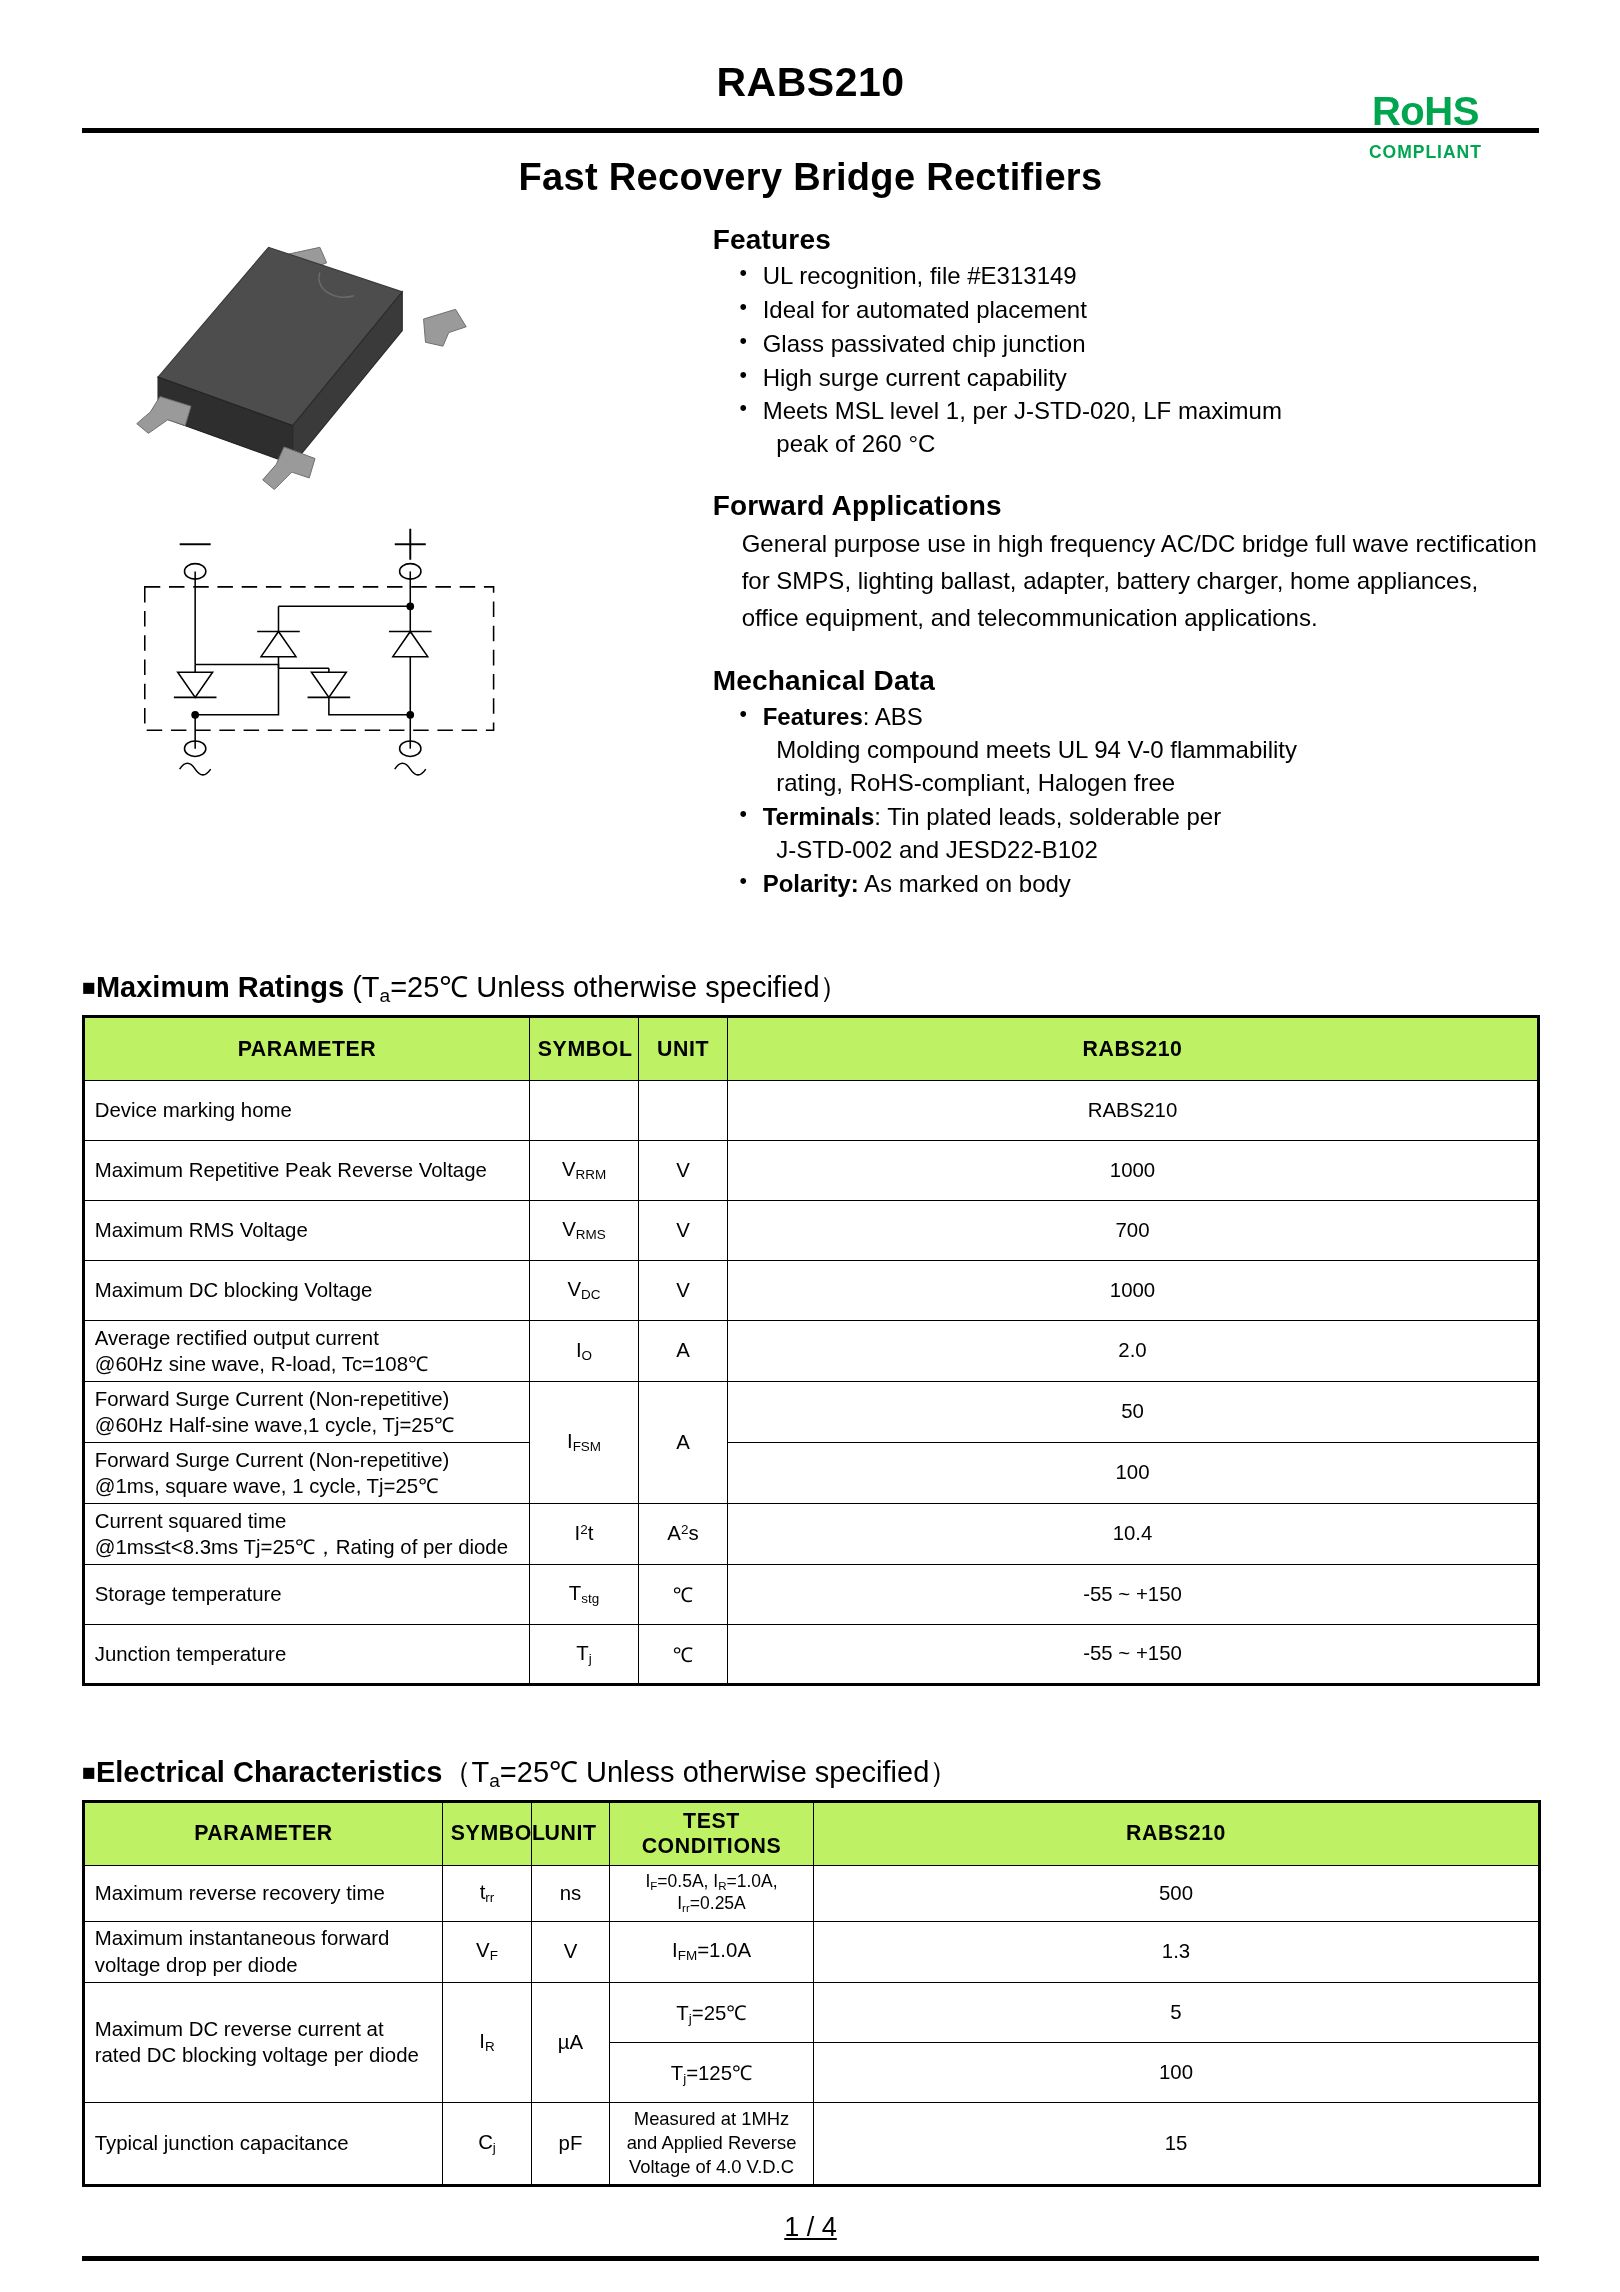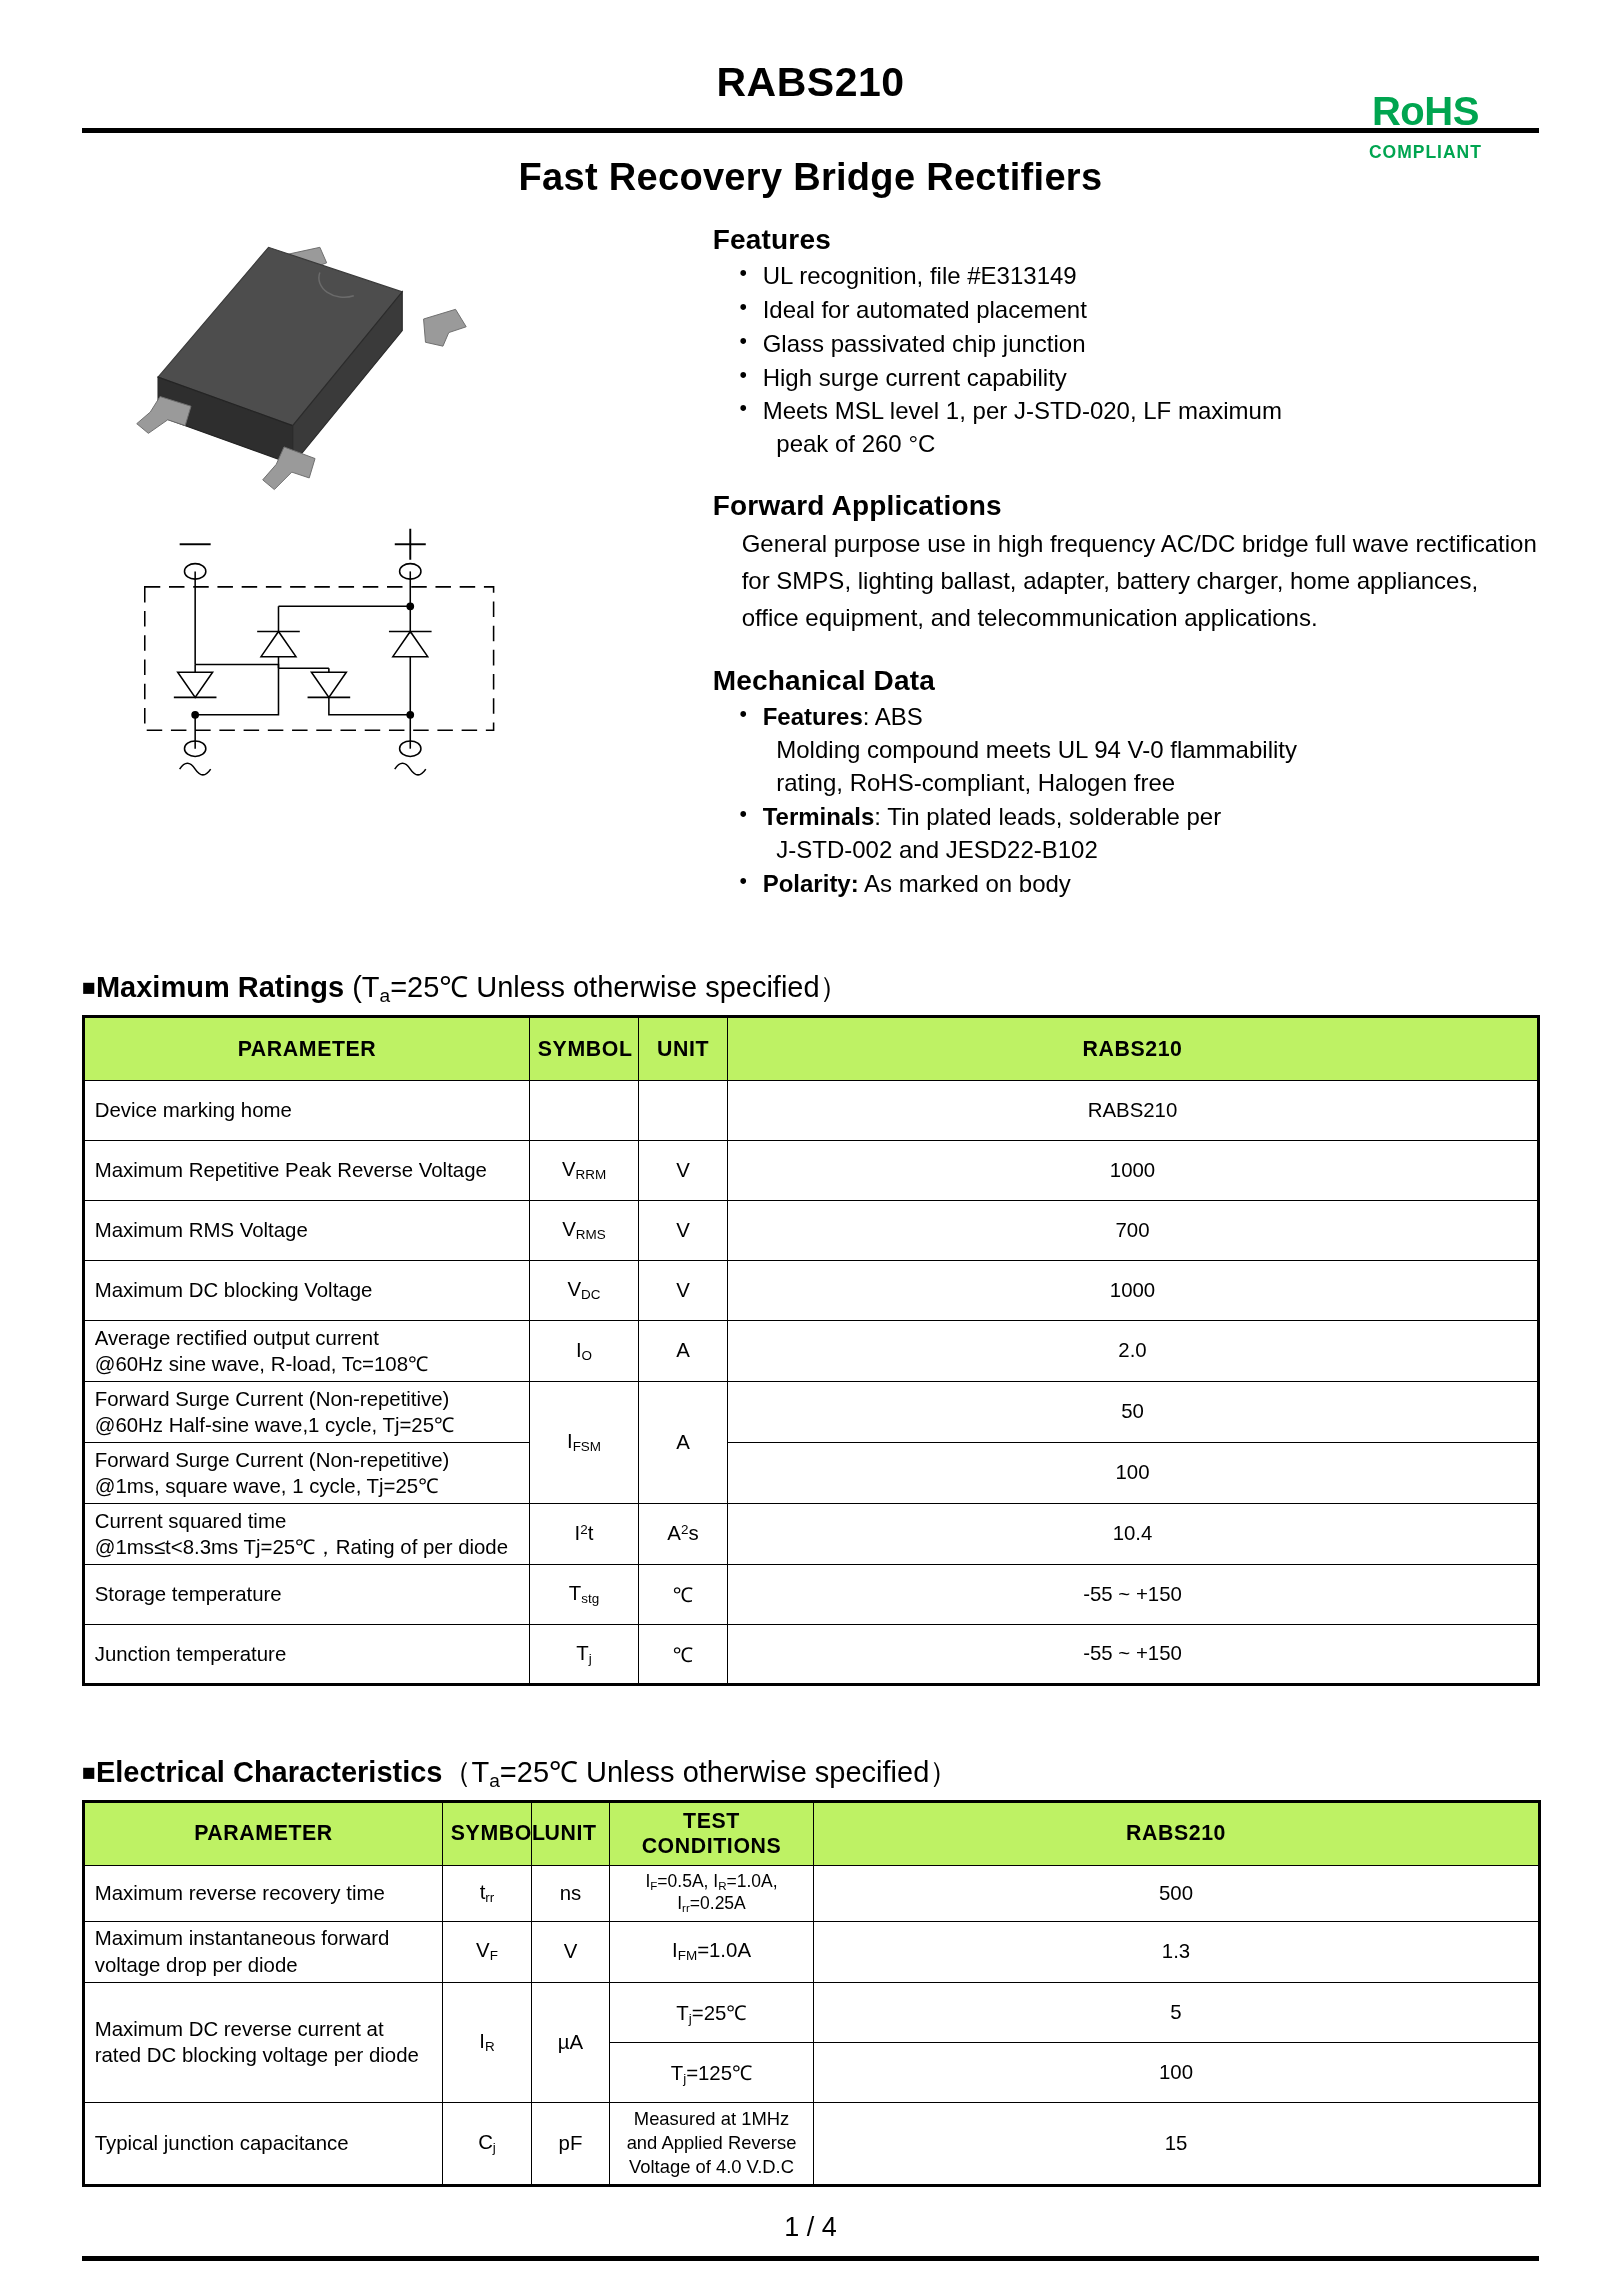--- a/index.html
+++ b/index.html
@@ -188,20 +188,21 @@
   }
   .outer-thick { border: 3.9px solid #000 !important; }
 
   table.spec tbody tr td { height: 37px; }
 
   
   .page-num {
     text-align: center;
     font-size: 27px;
     margin-top: 25px;
+    text-decoration: underline;
   }
   .rule-bottom {
     height: 4.9px;
     background: #000;
     margin-top: 13.6px;
   }
 </style>
 </head>
 <body>
 

